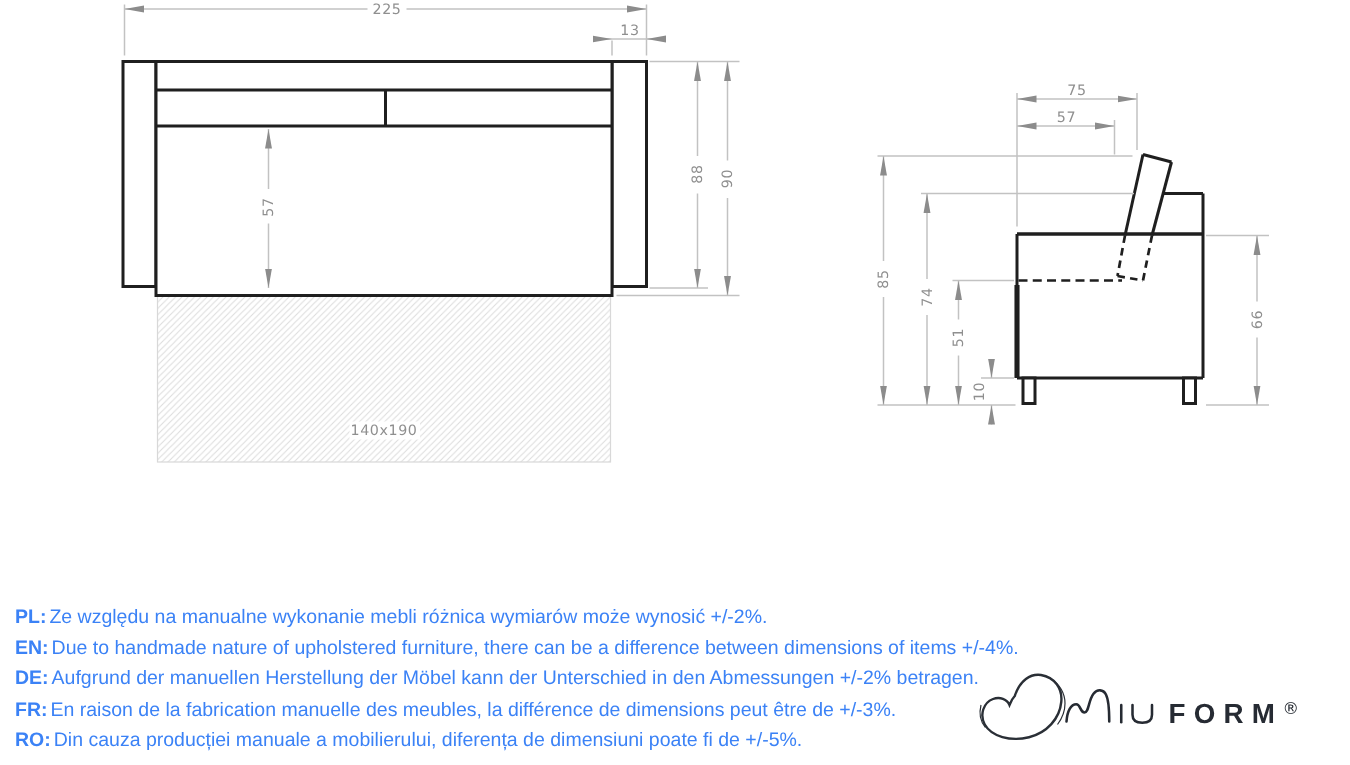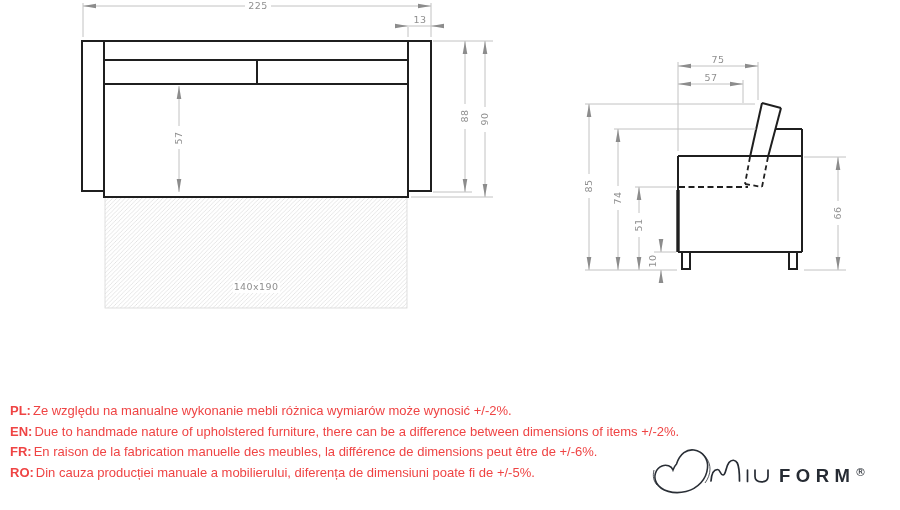--- a/index.html
+++ b/index.html
@@ -1,20 +1,20 @@
 <!DOCTYPE html>
 <html><head>
 <meta charset="utf-8">
 <style>
   html,body{margin:0;padding:0;background:#fff;}
   .sheet{position:relative;width:900px;height:510px;background:#fff;overflow:hidden;
          font-family:"Liberation Sans",sans-serif;}
   .diagram-svg{position:absolute;left:0;top:0;}
   .dimtext{font-family:"DejaVu Sans",sans-serif;font-size:9.5px;fill:#8f8f8f;letter-spacing:.4px;}
-  .disclaimer{position:absolute;left:10px;top:401px;color:#ef4444;font-size:13px;line-height:20.6px;}
+  .disclaimer{position:absolute;left:10px;top:401px;color:#3b82f6;font-size:13px;line-height:20.6px;}
   .disclaimer p{margin:0;}
   .disclaimer .lbl{font-weight:700;margin-right:2px;}
   .logo-svg{position:absolute;left:645px;top:440px;}
   .logo-bold{font-family:"Liberation Sans",sans-serif;font-weight:700;font-size:18.5px;
              letter-spacing:5.5px;fill:#262b33;}
   .logo-reg{font-family:"DejaVu Sans",sans-serif;font-size:11px;fill:#262b33;}
 </style>
 </head>
 <body>
 
@@ -144,22 +144,23 @@
         <line x1="804" y1="270" x2="846" y2="270" stroke="#c2c2c2" stroke-width="1"></line>
         <line x1="838" y1="157" x2="838" y2="270" stroke="#c2c2c2" stroke-width="1" marker-start="url(#arr)" marker-end="url(#arr)"></line>
         <rect x="832" y="201" width="12" height="24" fill="#fff"></rect>
         <text class="dimtext" x="838" y="216" text-anchor="middle" transform="rotate(-90 838 213)">66</text>
       </g>
     </g>
   </svg>
 
   <div class="disclaimer">
     <p><span class="lbl">PL:</span><span>Ze względu na manualne wykonanie mebli różnica wymiarów może wynosić +/-2%.</span></p>
-    <p><span class="lbl">EN:</span><span>Due to handmade nature of upholstered furniture, there can be a difference between dimensions of items +/-2%.</span></p>
-    <p><span class="lbl">FR:</span><span>En raison de la fabrication manuelle des meubles, la différence de dimensions peut être de +/-6%.</span></p>
+    <p><span class="lbl">EN:</span><span>Due to handmade nature of upholstered furniture, there can be a difference between dimensions of items +/-4%.</span></p>
+    <p><span class="lbl">DE:</span><span>Aufgrund der manuellen Herstellung der Möbel kann der Unterschied in den Abmessungen +/-2% betragen.</span></p>
+    <p><span class="lbl">FR:</span><span>En raison de la fabrication manuelle des meubles, la différence de dimensions peut être de +/-3%.</span></p>
     <p><span class="lbl">RO:</span><span>Din cauza producției manuale a mobilierului, diferența de dimensiuni poate fi de +/-5%.</span></p>
   </div>
 
   <svg class="logo-svg" width="250" height="68" viewBox="645 440 250 68" aria-label="MIUFORM">
     <g>
       <path d="M676.5,464 C680,453.5 687,449 694,450 C703,451.5 708.5,459 707.5,468
                C706.5,479 698,488.5 686,491.5 C673.5,494.5 661,491 656.5,483
                C653,476.5 655.5,468.5 662,466 C666.5,464.3 671.5,466 673,470
                C673.8,468 675,465.5 676.5,464 Z" fill="none" stroke="#2a2f36" stroke-width="1.6"></path>
       <path d="M700,452 C706,456 710,462 710,469 C710,474 708,479 705,483" fill="none" stroke="#2a2f36" stroke-width="0.8"></path>

